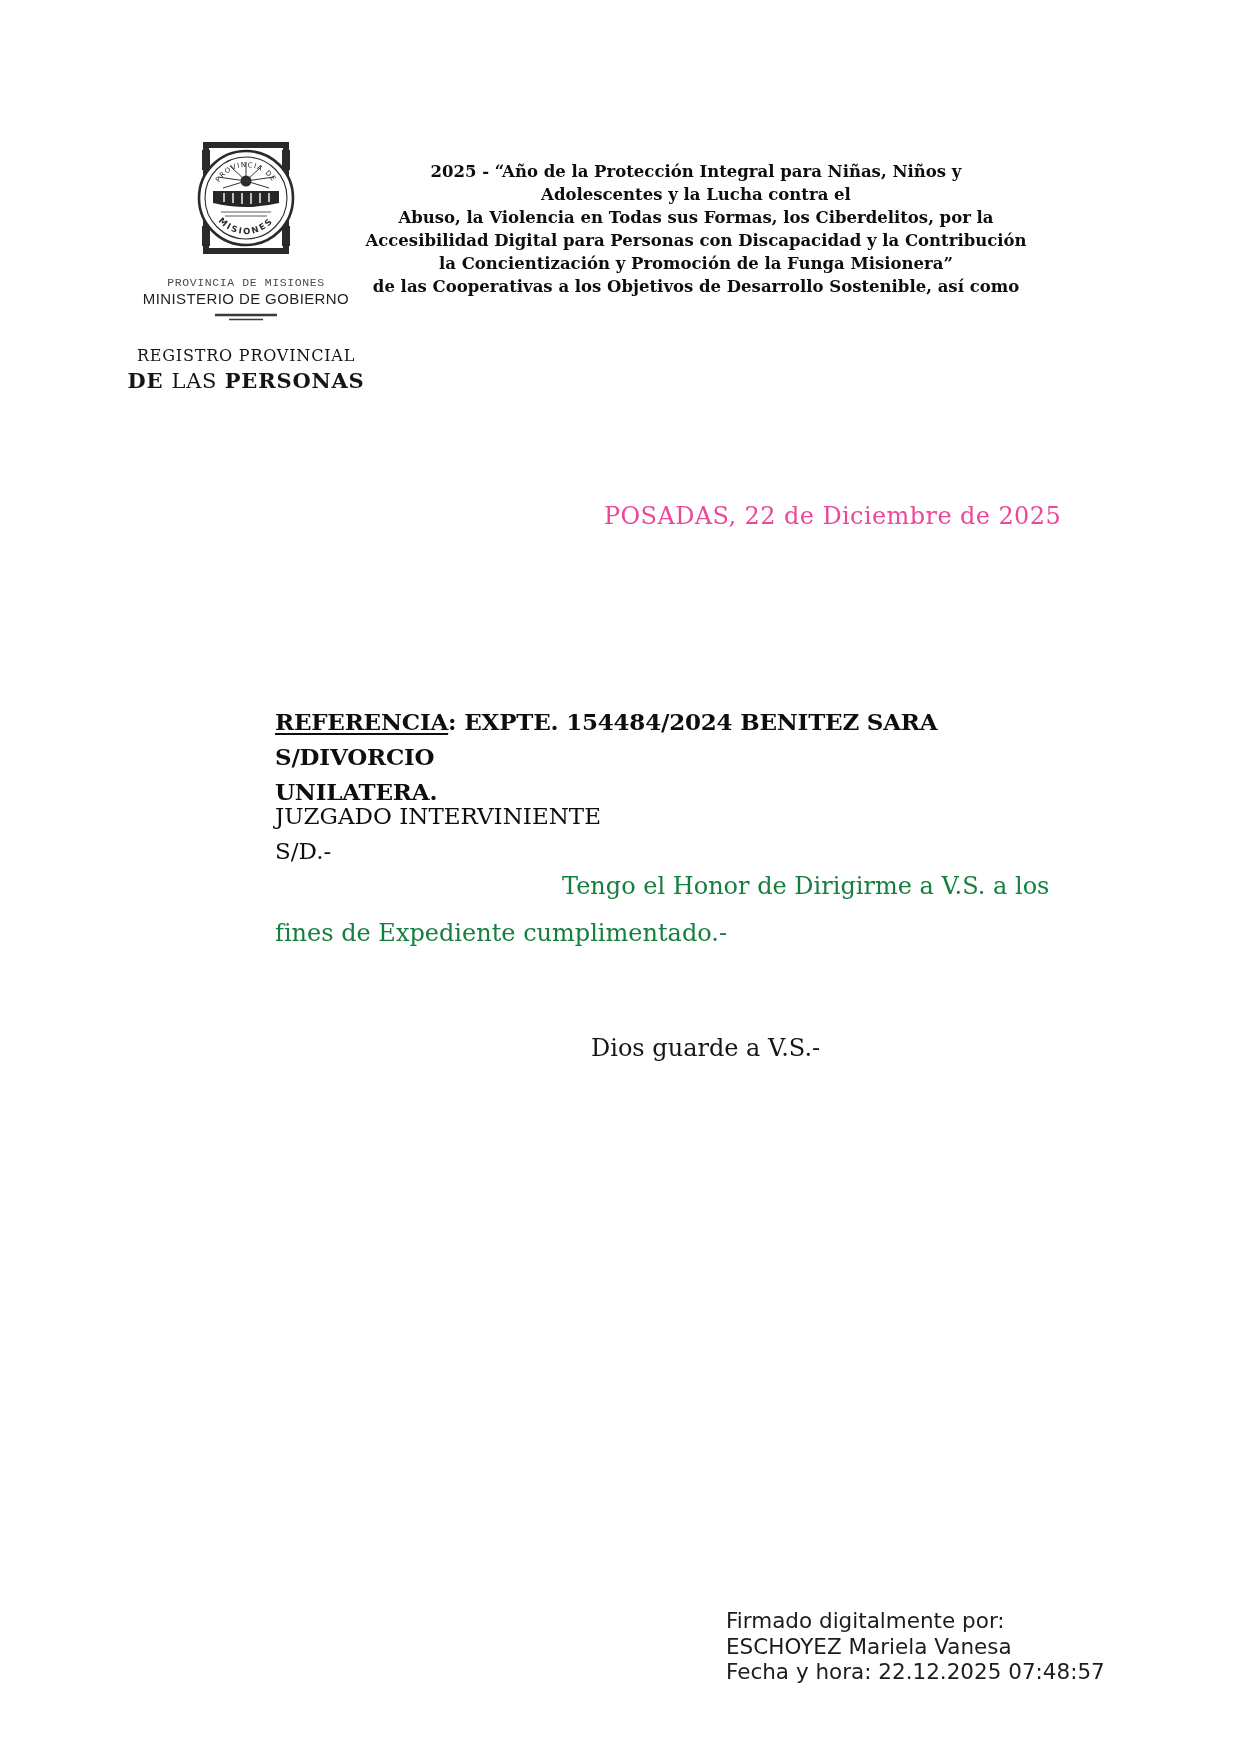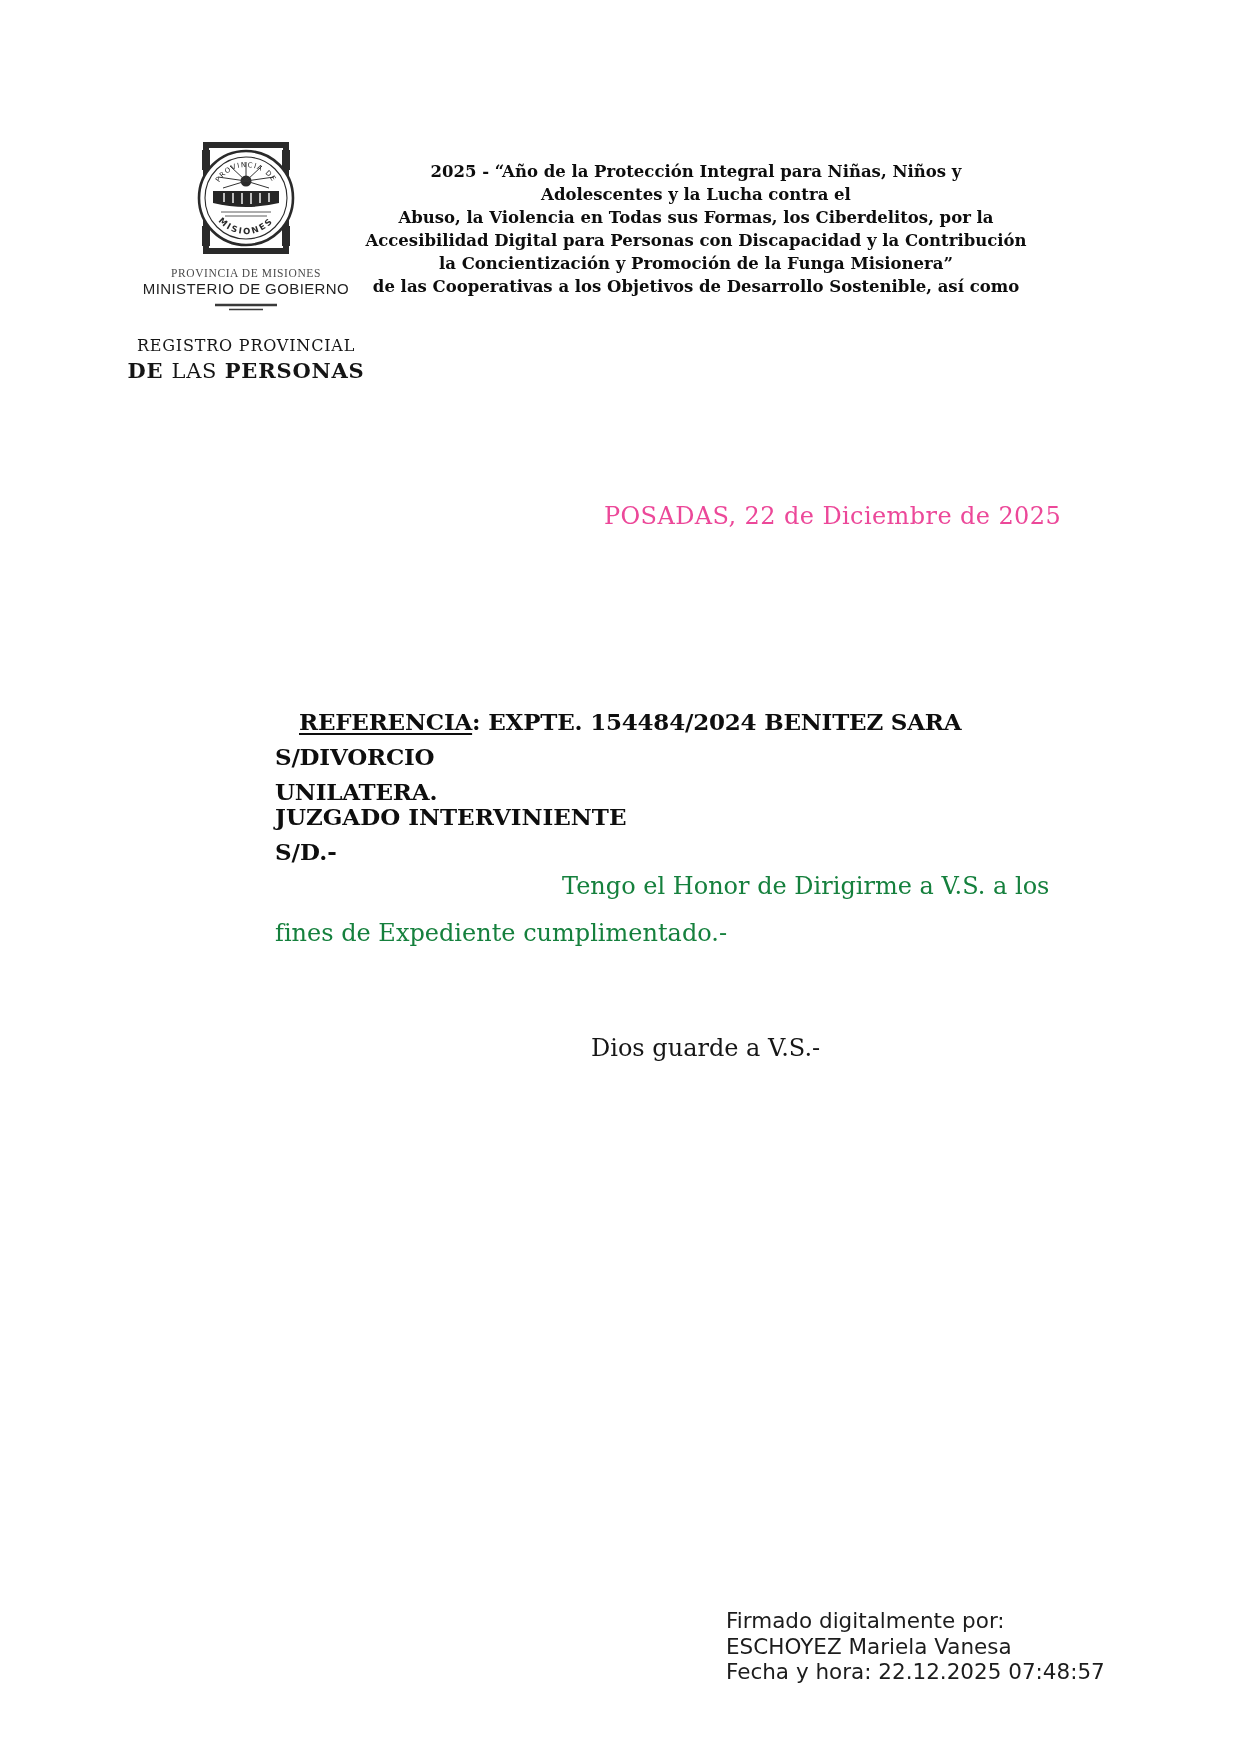--- a/index.html
+++ b/index.html
@@ -15,22 +15,22 @@
     font-family:"DejaVu Serif", serif;
   }
 
   
   .left-col {
     position:absolute; left:98px; top:136px; width:296px;
     text-align:center;
   }
   .seal-wrap { display:inline-block; line-height:0; }
   .org-line1 {
-    margin-top:3px;
-    font-family:Liberation Serif, serif;
+    margin-top:12px;
+    font-family:Liberation Mono, monospace;
     font-size:11.5px; letter-spacing:0.6px;
     color:#4a4a4a;
   }
   .org-line2 {
     margin-top:1px;
     font-family:"Liberation Sans", sans-serif;
     font-weight:400; font-size:15px; letter-spacing:0.4px;
     color:#1f1f1f;
   }
   .org-divider { margin:3px auto 0; width:70px; height:9px; }
@@ -52,24 +52,24 @@
   
   .date-line {
     position:absolute; left:604px; top:502px;
     font-size:24px; letter-spacing:0.4px; color:#ec4899;
   }
   .reference {
     position:absolute; left:275px; top:704px; width:800px;
     font-weight:700; font-size:23px; line-height:35px;
     letter-spacing:-0.2px; color:#0e0e0e;
   }
-  .reference .u { text-decoration:underline; text-underline-offset:3px;margin-left:24px; }
+  .reference .u { text-decoration:underline; text-underline-offset:3px; }
   .addressee {
     position:absolute; left:275px; top:799px;
-    font-weight:700; font-size:23px; line-height:35px; color:#0e0e0e;
+    font-weight:400; font-size:23px; line-height:35px; color:#0e0e0e;
   }
   .body-par {
     position:absolute; left:275px; top:863px; width:775px;
     font-size:24px; line-height:47px; color:#15803d;
   }
   .body-par .l1 { display:block; padding-left:287px; white-space:nowrap; }
   .body-par .l2 { display:block; white-space:nowrap; }
   .salutation {
     position:absolute; left:591px; top:1034px;
     font-size:24px; color:#161616;

